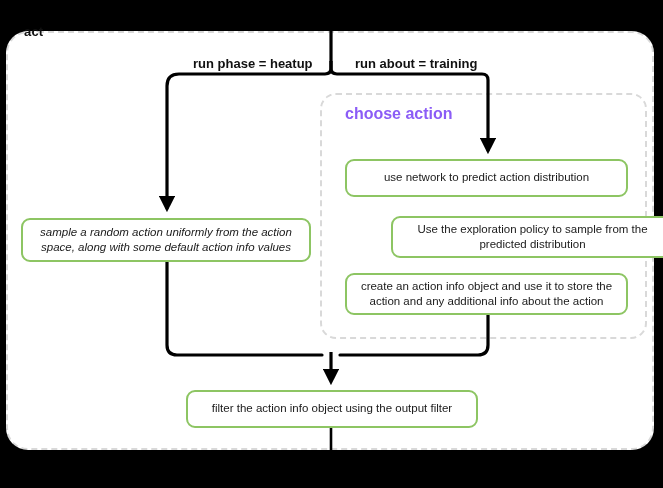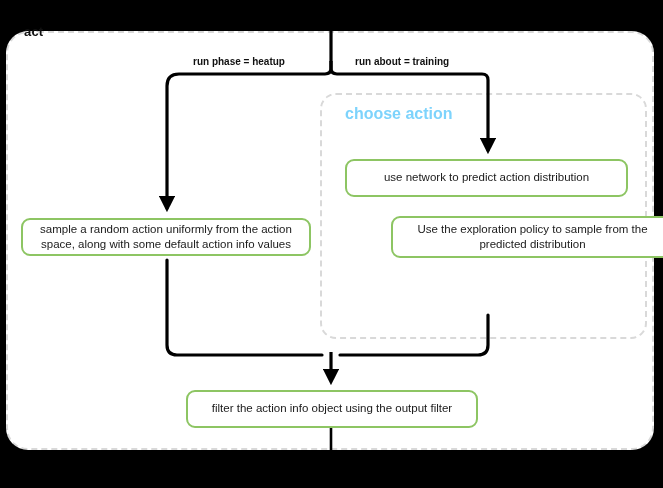--- a/index.html
+++ b/index.html
@@ -58,50 +58,50 @@
   }
 
   .inner-title {
     position: absolute;
     left: 345px;
     top: 104px;
     width: 120px;
     font-size: 16px;
     font-weight: bold;
     line-height: 1.28;
-    color: #7dd3fc;
+    color: #8b5cf6;
   }
 
   
   .gbox {
     position: absolute;
     box-sizing: border-box;
     background: #ffffff;
     border: 2px solid #8dc563;
     border-radius: 9px;
     display: flex;
     align-items: center;
     justify-content: center;
     text-align: center;
     font-size: 11.5px;
     color: #1a1a1a;
     line-height: 1.32;
     padding: 2px 9px;
   }
 
-  #box-sample   { left: 21px;  top: 218px; width: 290px; height: 38px; }
+  #box-sample   { left: 21px;  top: 218px; width: 290px; height: 44px; font-style: italic; }
   #box-network  { left: 345px; top: 159px; width: 283px; height: 38px; }
   #box-explore  { left: 345px; top: 216px; width: 283px; height: 42px; margin-left: 46px; }
   #box-create   { left: 345px; top: 273px; width: 283px; height: 42px; }
   #box-filter   { left: 186px; top: 390px; width: 292px; height: 38px; }
 
   
   .edge-label {
     position: absolute;
-    font-size: 10px;
+    font-size: 13px;
     font-weight: bold;
     color: #111111;
     white-space: nowrap;
   }
   #label-heatup   { left: 193px; top: 56px; }
   #label-training { left: 355px; top: 56px; }
 
   
   #wires {
     position: absolute;
@@ -144,15 +144,16 @@
 
     <path d="M 331 428 L 331 488" fill="none" stroke="#000000" stroke-width="2.6" stroke-linecap="butt"></path>
   </svg>
 
   <div class="edge-label" id="label-heatup">run phase = heatup</div>
   <div class="edge-label" id="label-training">run about = training</div>
 
   <div class="gbox" id="box-sample">sample a random action uniformly from the action space, along with some default action info values</div>
   <div class="gbox" id="box-network">use network to predict action distribution</div>
   <div class="gbox" id="box-explore">Use the exploration policy to sample from the predicted distribution</div>
+  <div class="gbox" id="box-create">create an action info object and use it to store the action and any additional info about the action</div>
   <div class="gbox" id="box-filter">filter the action info object using the output filter</div>
 
 </div>
 
 </body></html>

